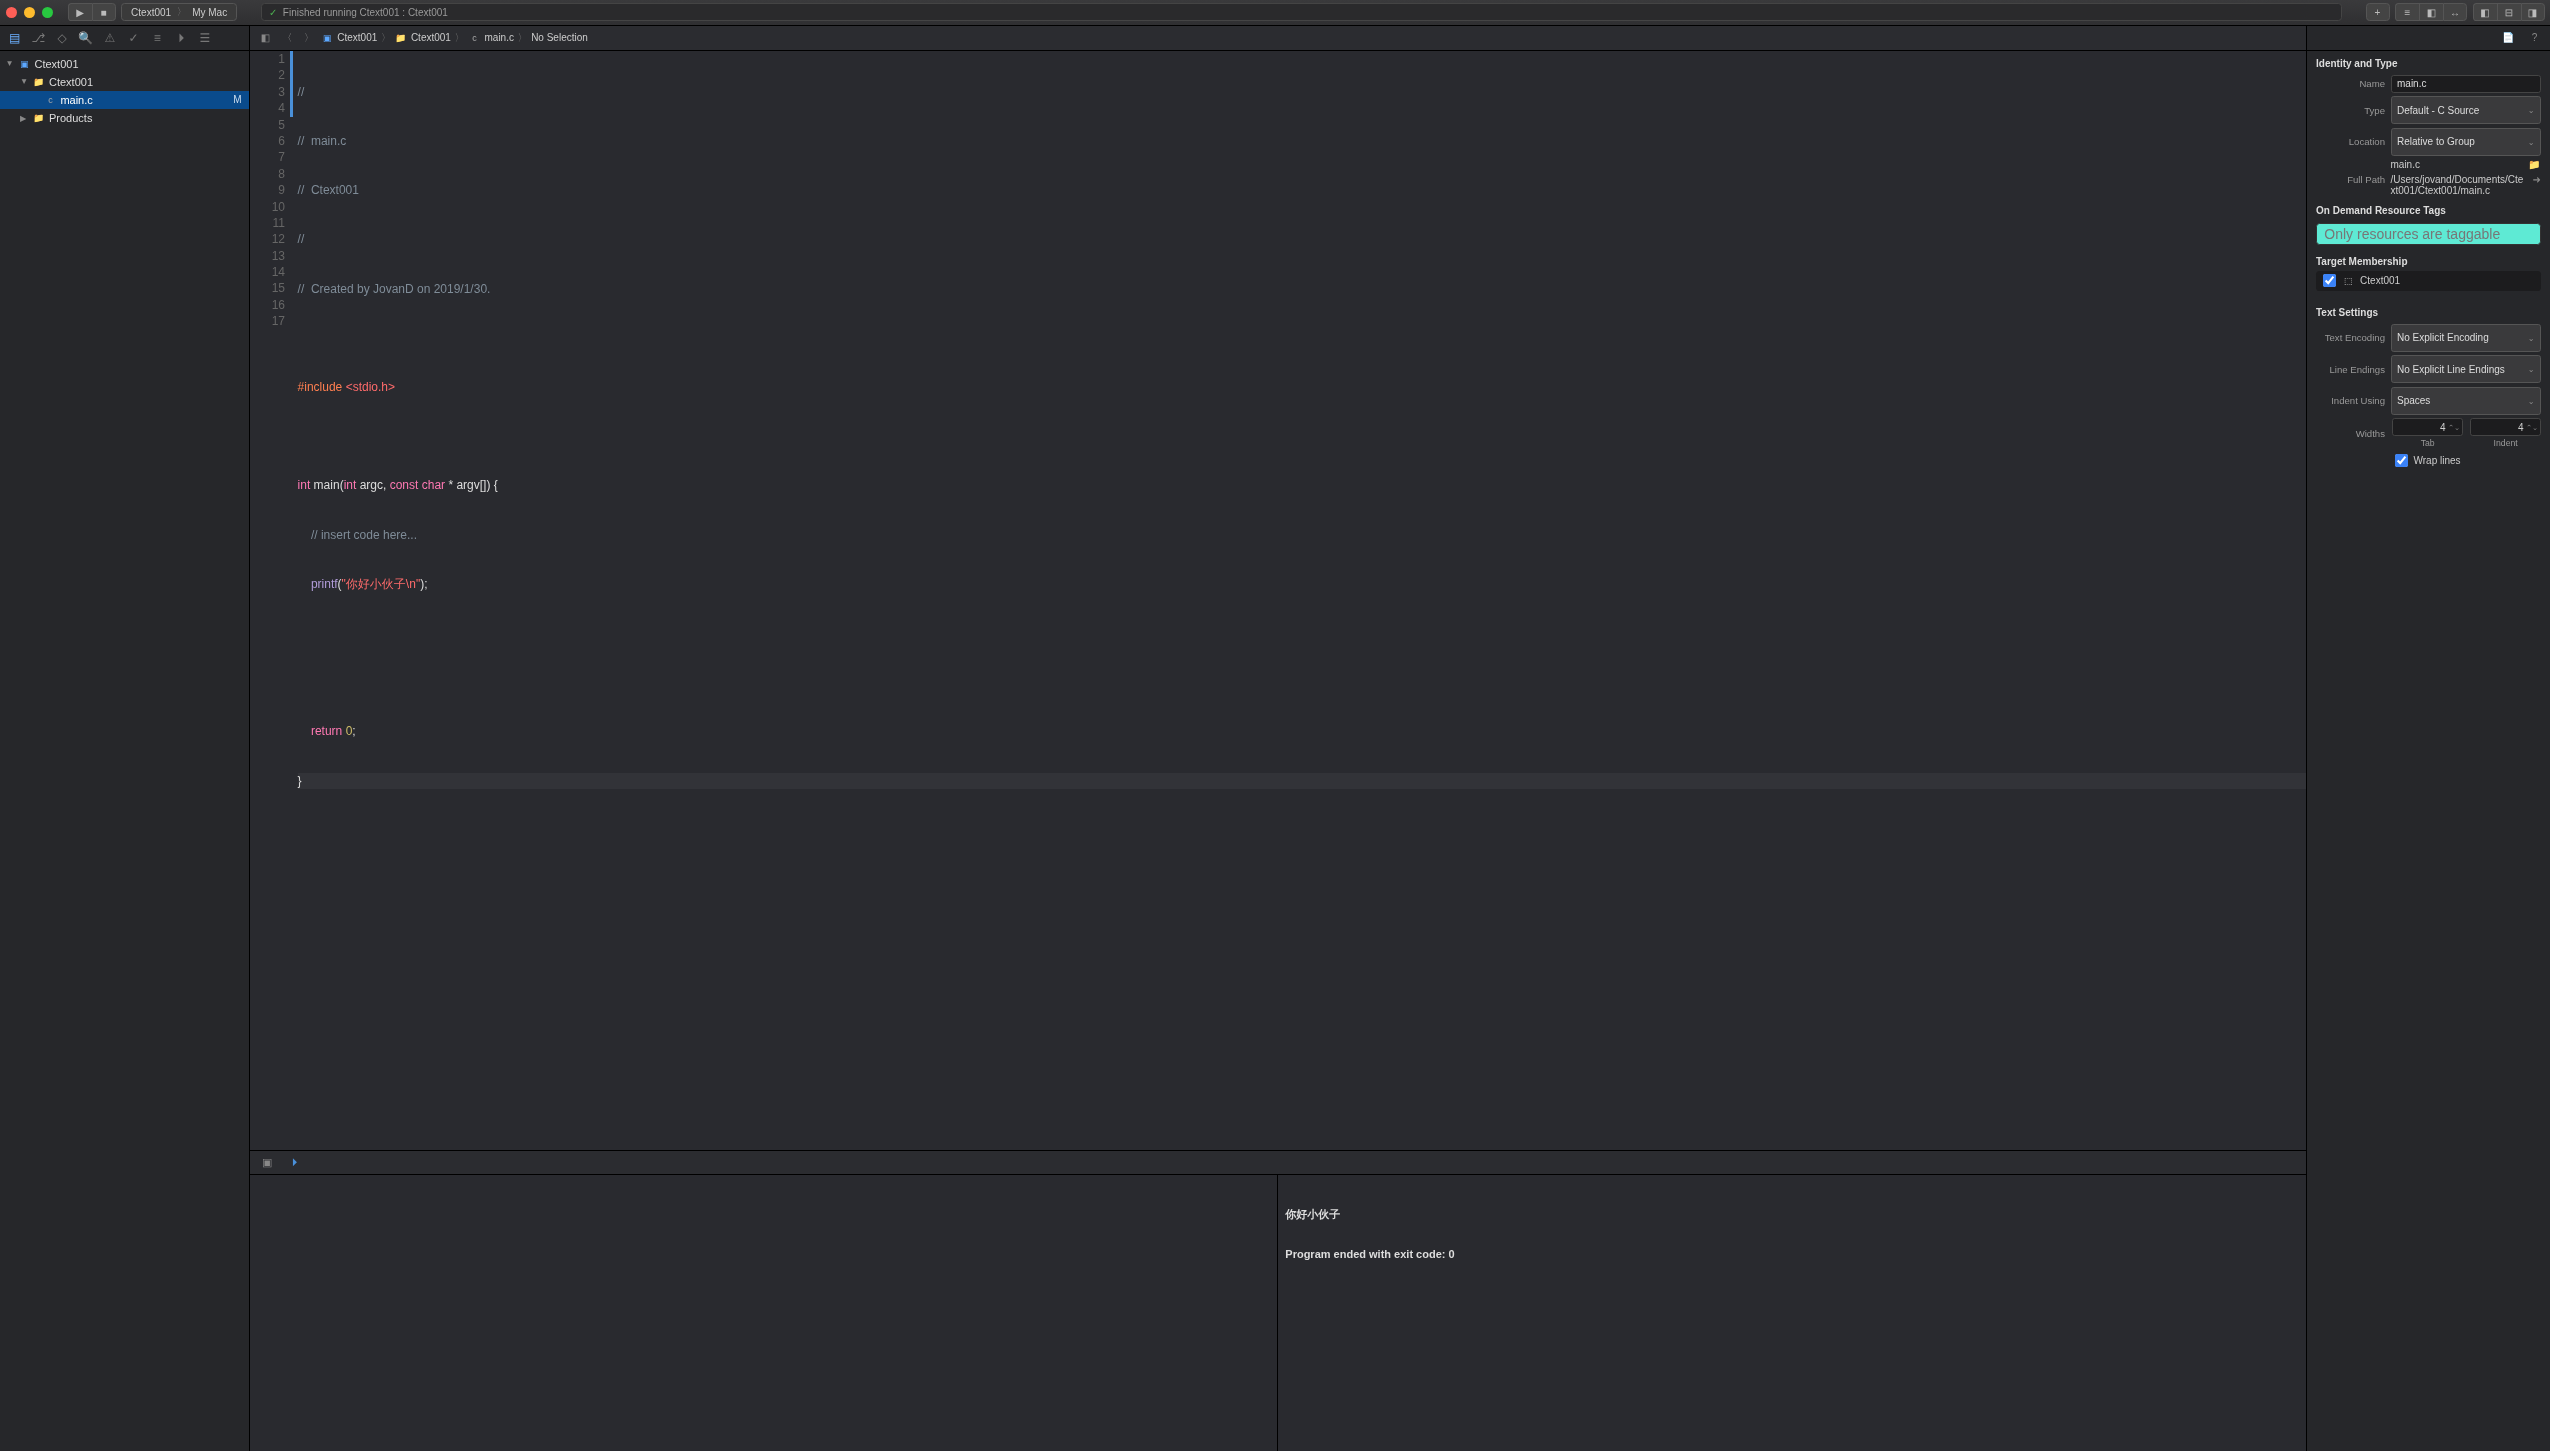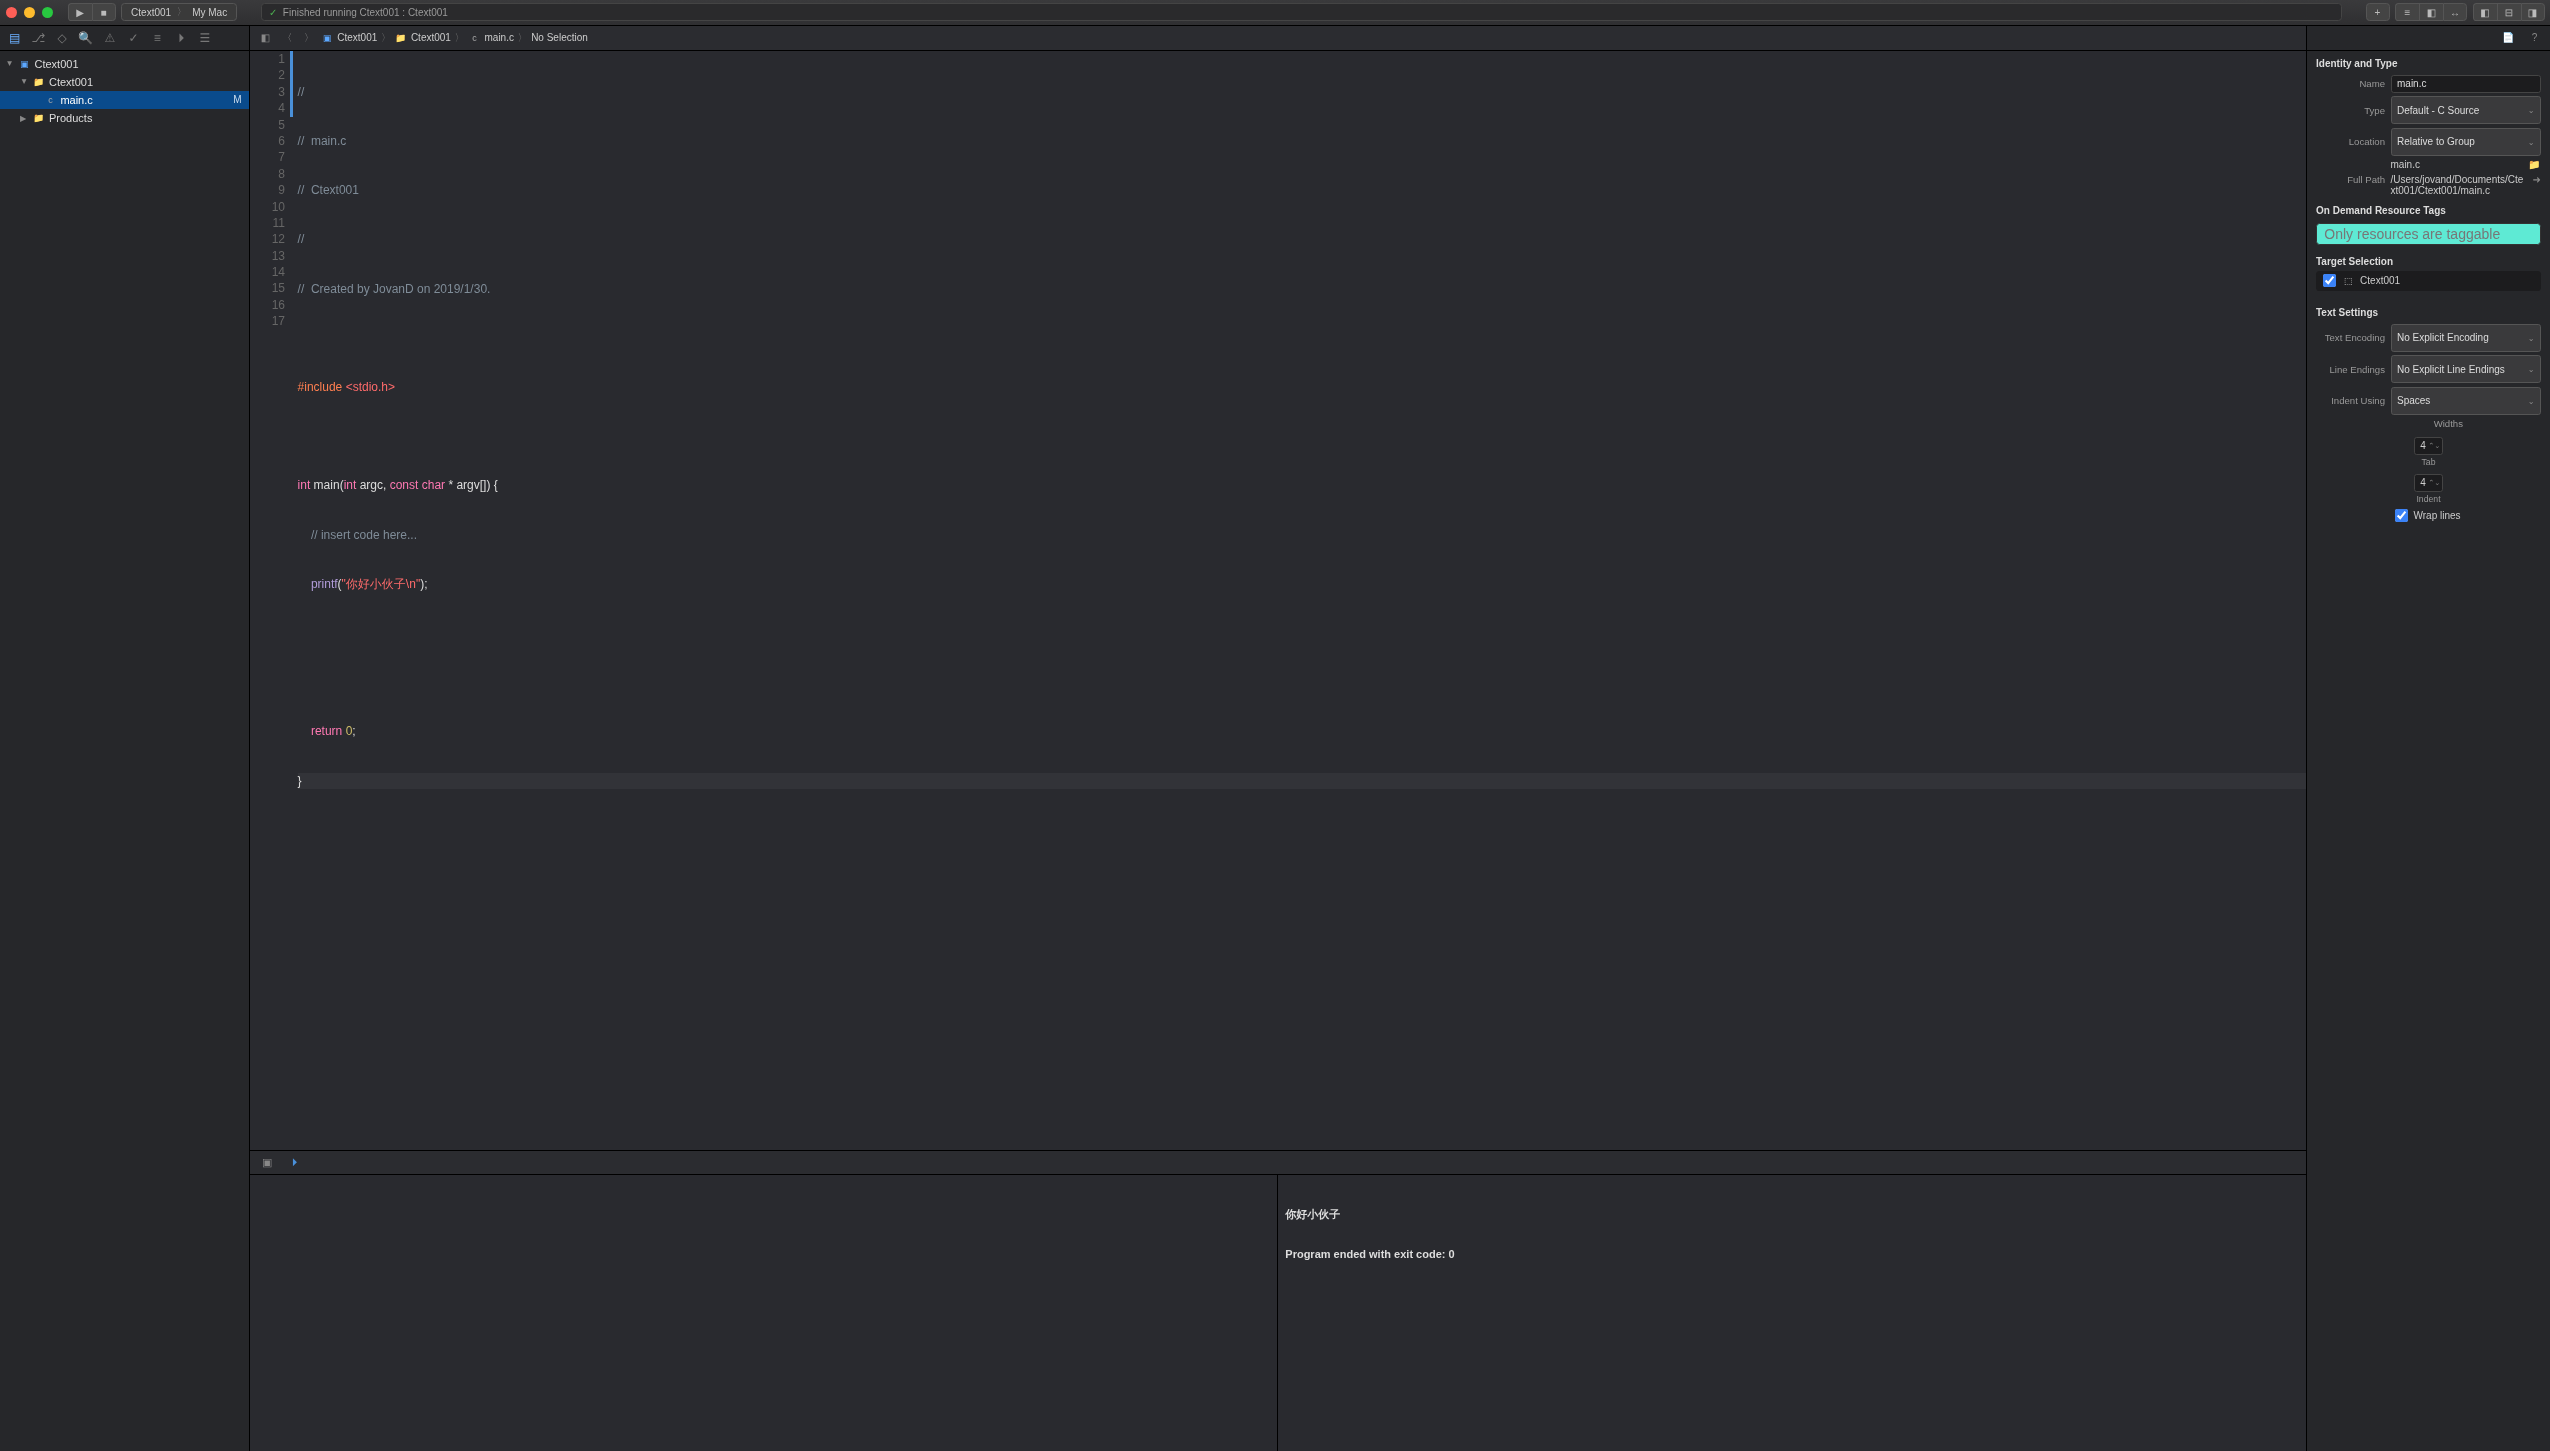--- a/index.html
+++ b/index.html
@@ -80,21 +80,21 @@
   .insp-tab.active { color: #6bb0ff; }
   .insp-section-title { padding: 7.3px 9px 3.6px; font-weight: 600; color: #ddd; font-size: 10px; }
   .insp-row { display: flex; align-items: center; padding: 1.8px 9px; gap: 5.5px; }
   .insp-label { width: 69px; text-align: right; color: #999; font-size: 9.6px; }
   .insp-field { flex: 1; background: #1c1c1e; border: 0.9px solid #444; border-radius: 2.7px; height: 18px; padding: 0 5.5px; color: #ddd; display: flex; align-items: center; font-size: 10px; }
   .insp-select { flex: 1; background: #3a3a3c; border: 0.9px solid #555; border-radius: 2.7px; height: 28px; padding: 0 5.5px; color: #ddd; display: flex; align-items: center; justify-content: space-between; font-size: 10px; }
   .insp-select .chev { color: #888; font-size: 8.2px; }
   .insp-text { flex: 1; color: #ccc; font-size: 10px; word-break: break-all; }
   .insp-well { margin: 3.6px 9px; background: #5eead4; border: 0.9px solid #333; border-radius: 3.6px; height: 22px; display: flex; align-items: center; padding: 0 7.3px; color: #777; font-size: 14px; }
   .insp-check-row { display: flex; align-items: center; padding: 3.6px 9px; gap: 5.5px; }
-  .widths-row { display: flex; gap: 7.3px; padding: 1.8px 9px; align-items: center; flex-direction: column; }
+  .widths-row { display: flex; gap: 7.3px; padding: 1.8px 9px; align-items: center; }
   .widths-row .stepper { flex: 1; display: flex; flex-direction: column; align-items: center; }
   .stepper .val { background: #1c1c1e; border: 0.9px solid #444; border-radius: 2.7px; height: 18px; width: 100%; display: flex; align-items: center; justify-content: flex-end; padding: 0 16.4px 0 5.5px; position: relative; }
   .stepper .val::after { content: "⌃⌄"; position: absolute; right: 1.8px; font-size: 7.3px; color: #888; line-height: 7.3px; white-space: pre; }
   .stepper .sub { font-size: 8.7px; color: #999; margin-top: 1.8px; }
   .reveal-icon { color: #888; margin-left: 3.6px; }
 
   input[type=checkbox] { accent-color: #3a82f7; }
 </style>
 </head>
 <body>
@@ -287,21 +287,21 @@
         <div class="insp-label">Full Path</div>
         <div class="insp-text">/Users/jovand/Documents/Ctext001/Ctext001/main.c</div>
         <span class="reveal-icon">➜</span>
       </div>
 
       <div class="insp-section-title">On Demand Resource Tags</div>
       <div class="insp-well">
           <span>Only resources are taggable</span>
         </div>
 
-      <div class="insp-section-title">Target Selection</div>
+      <div class="insp-section-title">Target Membership</div>
       <div class="insp-check-row" style="background:#1c1c1e;margin:0 9px;border-radius:3.6px;padding:3.6px 7.3px">
         <input type="checkbox" checked="" style="">
         <span class="file-icon">⬚</span>
         <span>Ctext001</span>
       </div>
 
       <div class="insp-section-title" style="margin-top:9px">Text Settings</div>
       <div class="insp-row">
         <div class="insp-label">Text Encoding</div>
         <div class="insp-select">

